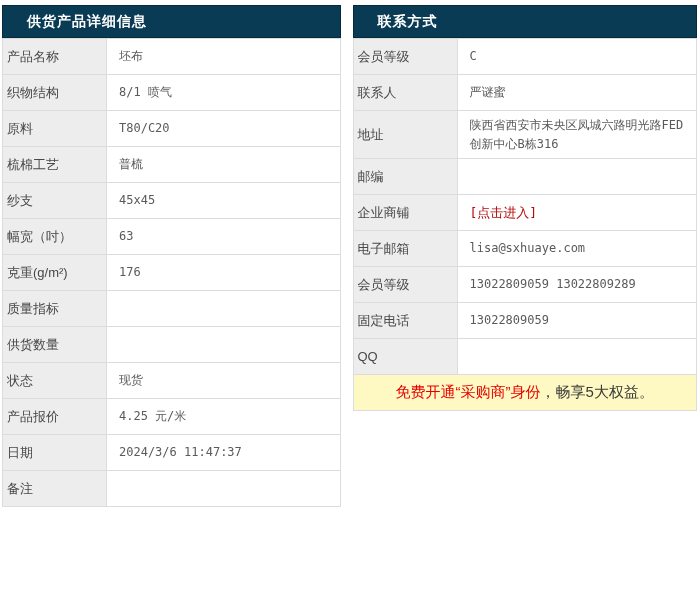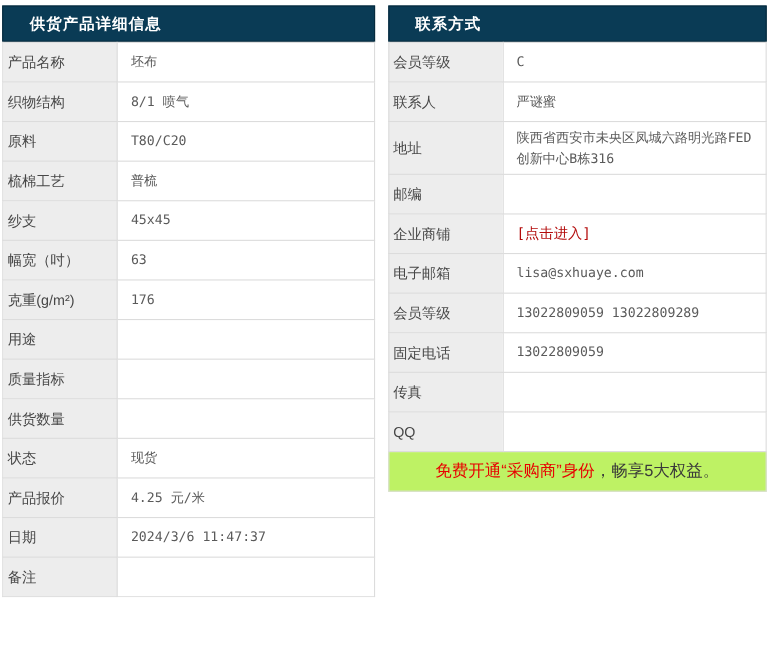--- a/index.html
+++ b/index.html
@@ -57,21 +57,21 @@
     word-break: break-all;
   }
   td.val a.shop-link {
     color: #b30b0b;
     text-decoration: none;
     font-size: 13px;
     cursor: pointer;
     text-align: right;
   }
   td.footer-cell {
-    background: #bef264;
+    background: #fef9c3;
     text-align: center;
     height: 38px;
     font-size: 15px;
     color: #3a3a3a;
     padding: 4px 6px;
     margin-left: 36px;
   }
   .promo-red { color: #e80000; }
 </style>
 </head>
@@ -103,24 +103,20 @@
             <td class="lbl">纱支</td>
             <td class="val">45x45</td>
           </tr>
           <tr>
             <td class="lbl">幅宽（吋）</td>
             <td class="val">63</td>
           </tr>
           <tr>
             <td class="lbl">克重(g/m²)</td>
             <td class="val">176</td>
-          </tr>
-          <tr>
-            <td class="lbl">用途</td>
-            <td class="val"></td>
           </tr>
           <tr>
             <td class="lbl">质量指标</td>
             <td class="val"></td>
           </tr>
           <tr>
             <td class="lbl">供货数量</td>
             <td class="val"></td>
           </tr>
           <tr>
@@ -173,24 +169,20 @@
           </tr>
           <tr>
             <td class="lbl">会员等级</td>
             <td class="val">13022809059 13022809289</td>
           </tr>
           <tr>
             <td class="lbl">固定电话</td>
             <td class="val">13022809059</td>
           </tr>
           <tr>
-            <td class="lbl">传真</td>
-            <td class="val"></td>
-          </tr>
-          <tr>
             <td class="lbl">QQ</td>
             <td class="val"></td>
           </tr>
         </tbody>
       <tfoot>
         <tr>
           <td class="footer-cell" colspan="2">
             <span class="promo-red">免费开通“采购商”身份</span><span>，畅享5大权益。</span>
           </td>
         </tr>

